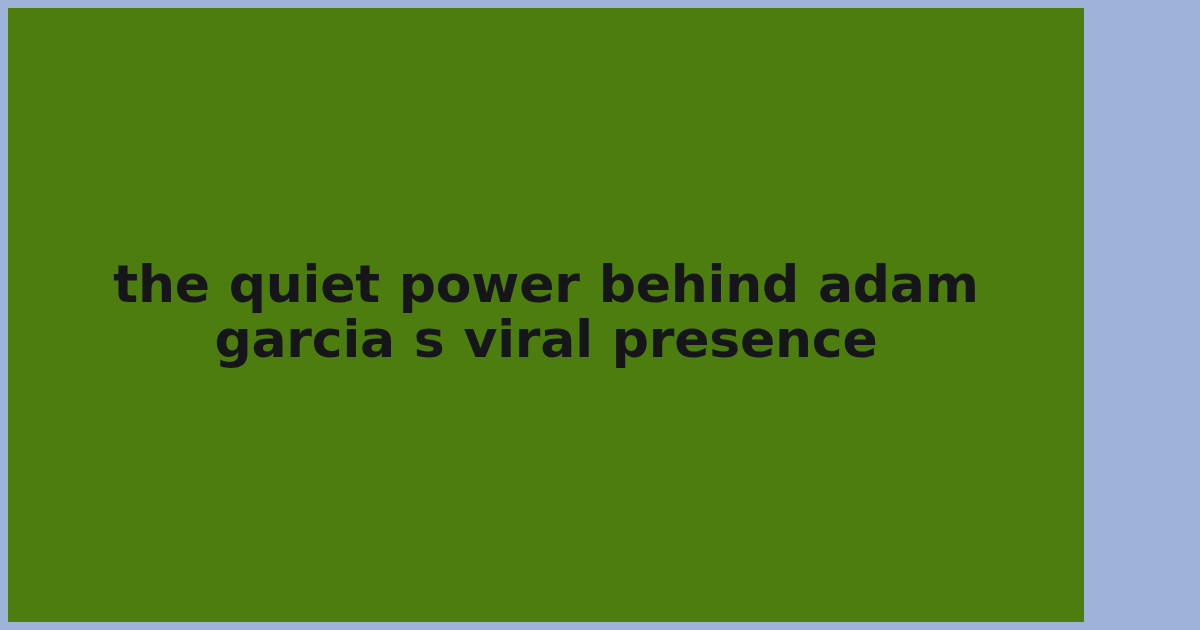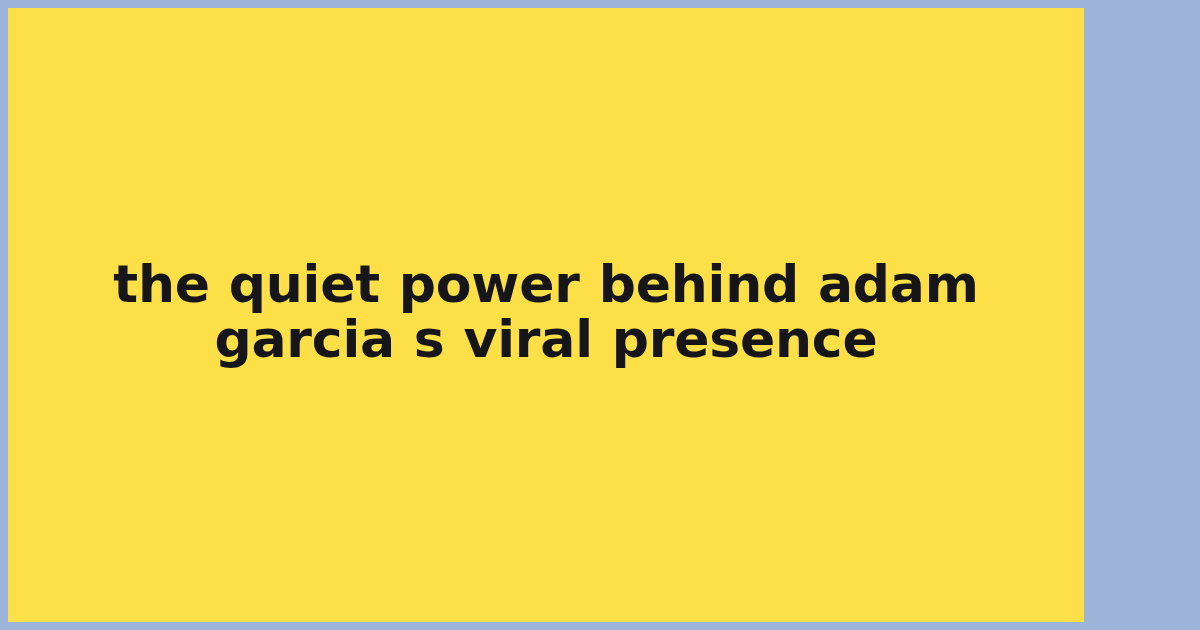--- a/index.html
+++ b/index.html
@@ -14,21 +14,21 @@
     background: #9db3d8;
     font-family: "DejaVu Sans", sans-serif;
   }
 
   
   .og-card {
     box-sizing: border-box;
     width: 1092px;
     height: 630px;
     border: 8px solid #9db3d8;
-    background: #fde047;
+    background: #4d7c0f;
     display: flex;
     align-items: center;
     justify-content: center;
     position: relative;
   }
 
   
   .card-inner {
     box-sizing: border-box;
     width: 100%;

